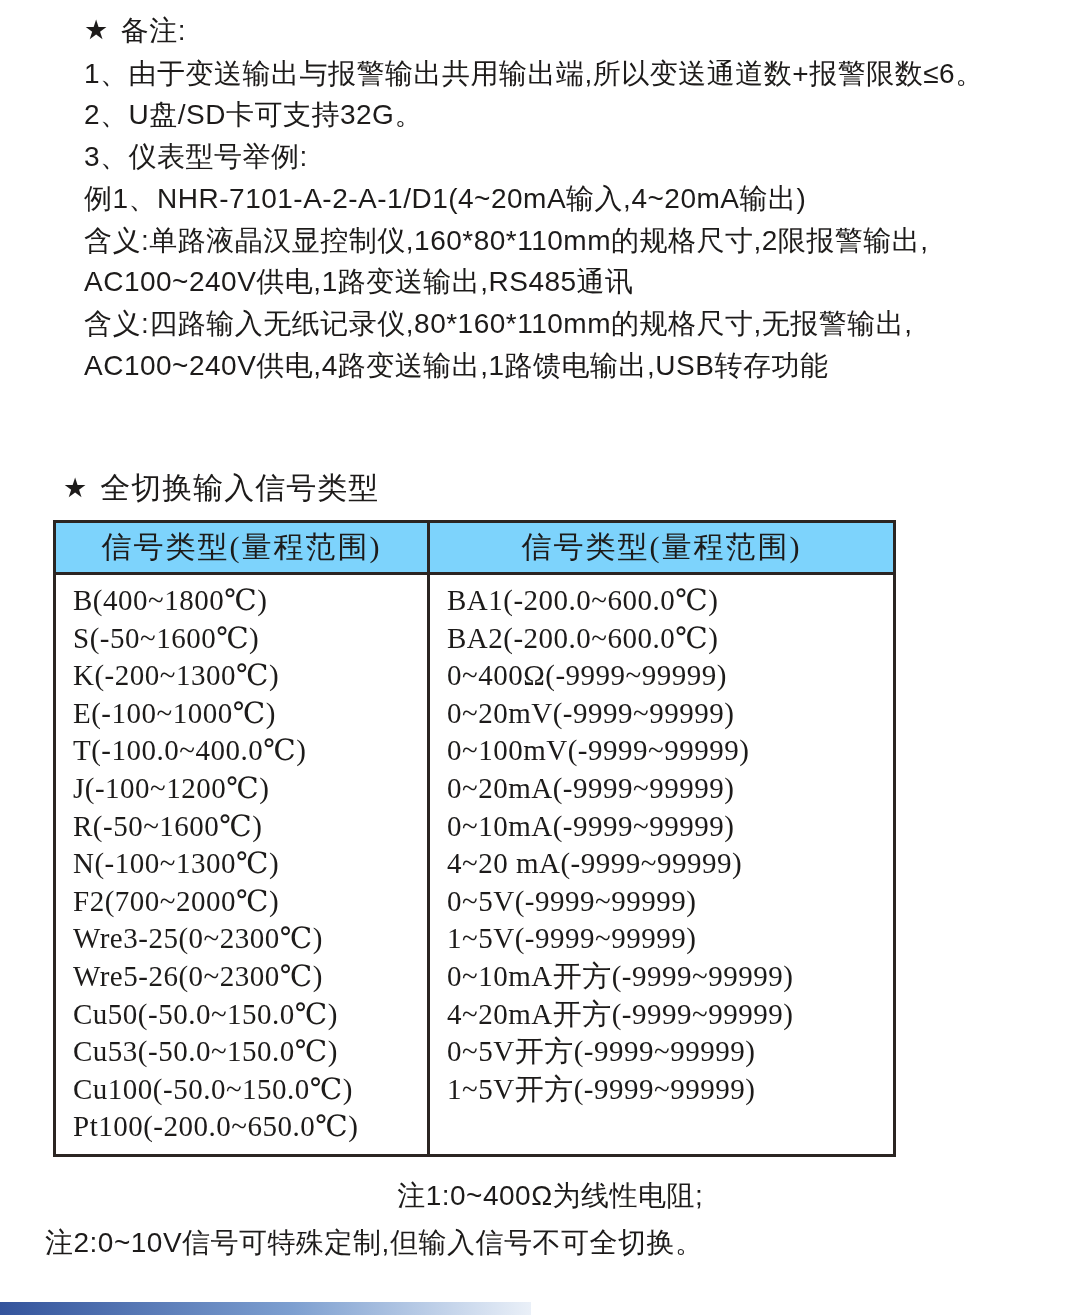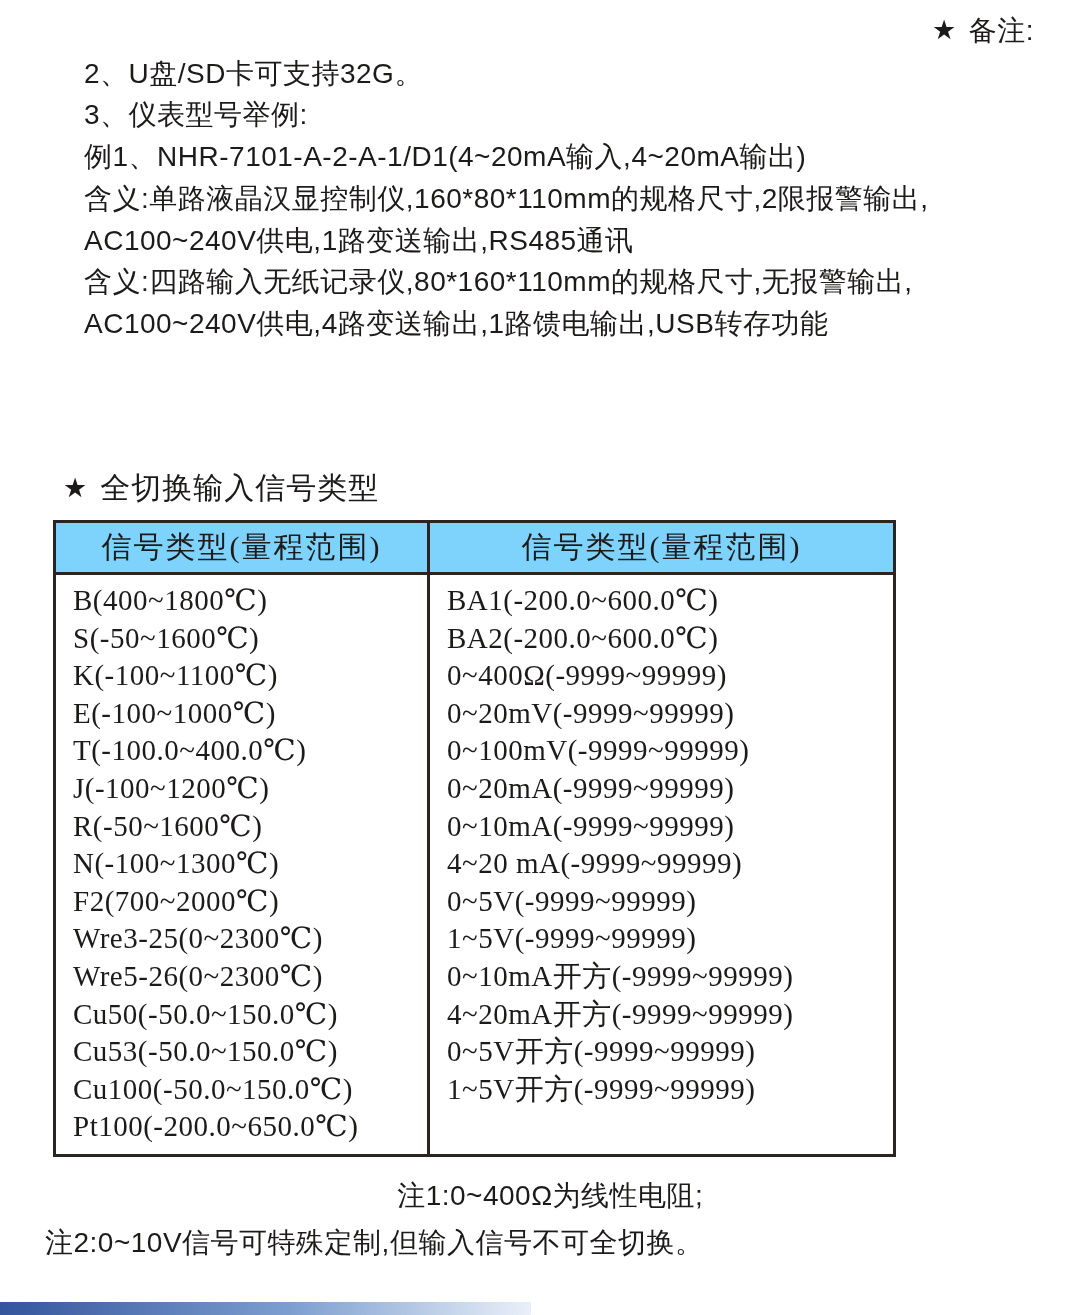--- a/index.html
+++ b/index.html
@@ -17,21 +17,21 @@
   
   .notes {
     position: absolute;
     left: 84px;
     top: 10px;
     width: 950px;
     font-size: 28px;
     line-height: 41.7px;
     letter-spacing: 0.5px;
   }
-  .notes-heading { white-space: nowrap; text-align: right; }
+  .notes-heading { white-space: nowrap; }
   .star {
     display: inline-block;
     font-size: 27px;
     margin-right: 12px;
     transform: translateY(-1px);
   }
   .note-line { white-space: nowrap; }
 
   
   .sig-heading {
@@ -102,20 +102,21 @@
 </head>
 <body>
 
 <div class="page">
 
   <section class="notes">
     <div class="notes-heading">
       <span class="star">★</span><span>备注:</span>
     </div>
     <div>
+        <div class="note-line">1、由于变送输出与报警输出共用输出端,所以变送通道数+报警限数≤6。</div>
         <div class="note-line">2、U盘/SD卡可支持32G。</div>
         <div class="note-line">3、仪表型号举例:</div>
         <div class="note-line">例1、NHR-7101-A-2-A-1/D1(4~20mA输入,4~20mA输出)</div>
         <div class="note-line">含义:单路液晶汉显控制仪,160*80*110mm的规格尺寸,2限报警输出,</div>
         <div class="note-line">AC100~240V供电,1路变送输出,RS485通讯</div>
         <div class="note-line">含义:四路输入无纸记录仪,80*160*110mm的规格尺寸,无报警输出,</div>
         <div class="note-line">AC100~240V供电,4路变送输出,1路馈电输出,USB转存功能</div>
       </div>
   </section>
 
@@ -133,21 +134,21 @@
         <th>信号类型(量程范围)</th>
         <th>信号类型(量程范围)</th>
       </tr>
     </thead>
     <tbody>
       <tr>
         <td>
           <div>
               <div class="cell-line">B(400~1800℃)</div>
               <div class="cell-line">S(-50~1600℃)</div>
-              <div class="cell-line">K(-100~1100℃)</div>
+              <div class="cell-line">K(-200~1300℃)</div>
               <div class="cell-line">E(-100~1000℃)</div>
               <div class="cell-line">T(-100.0~400.0℃)</div>
               <div class="cell-line">J(-100~1200℃)</div>
               <div class="cell-line">R(-50~1600℃)</div>
               <div class="cell-line">N(-100~1300℃)</div>
               <div class="cell-line">F2(700~2000℃)</div>
               <div class="cell-line">Wre3-25(0~2300℃)</div>
               <div class="cell-line">Wre5-26(0~2300℃)</div>
               <div class="cell-line">Cu50(-50.0~150.0℃)</div>
               <div class="cell-line">Cu53(-50.0~150.0℃)</div>

